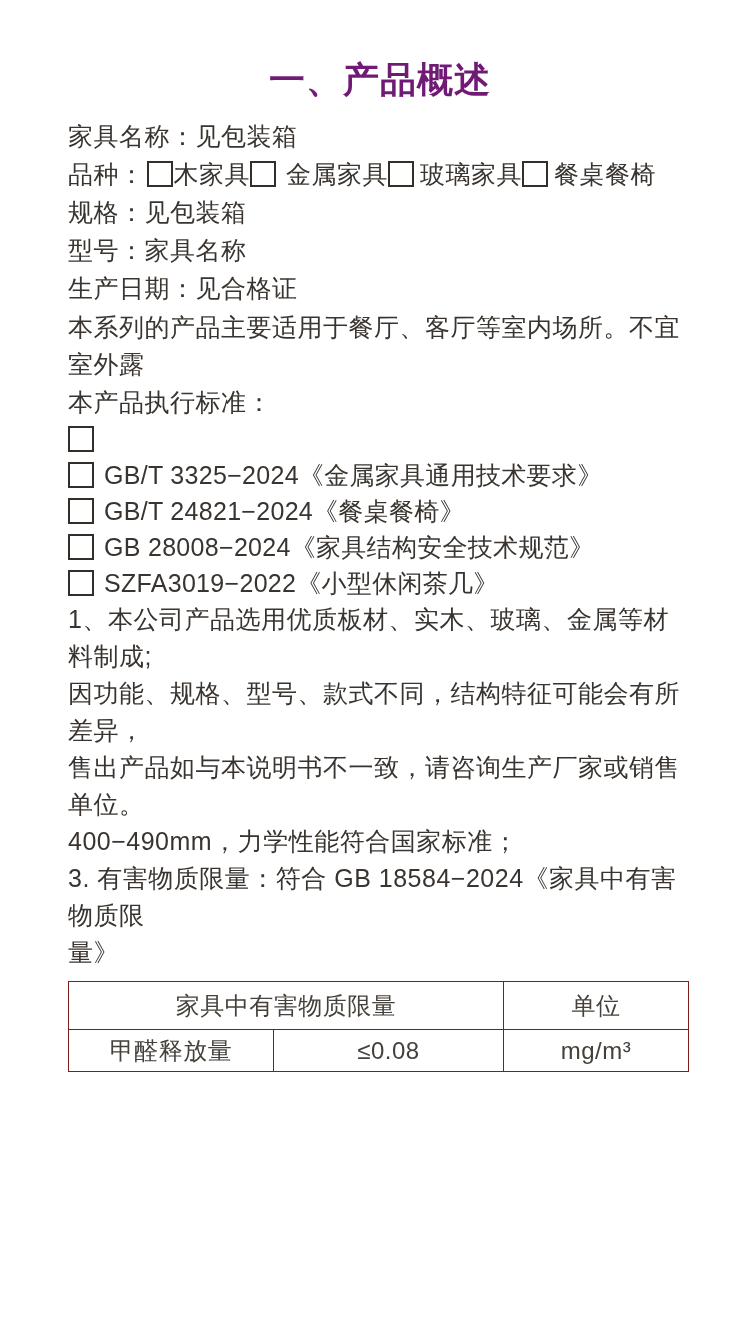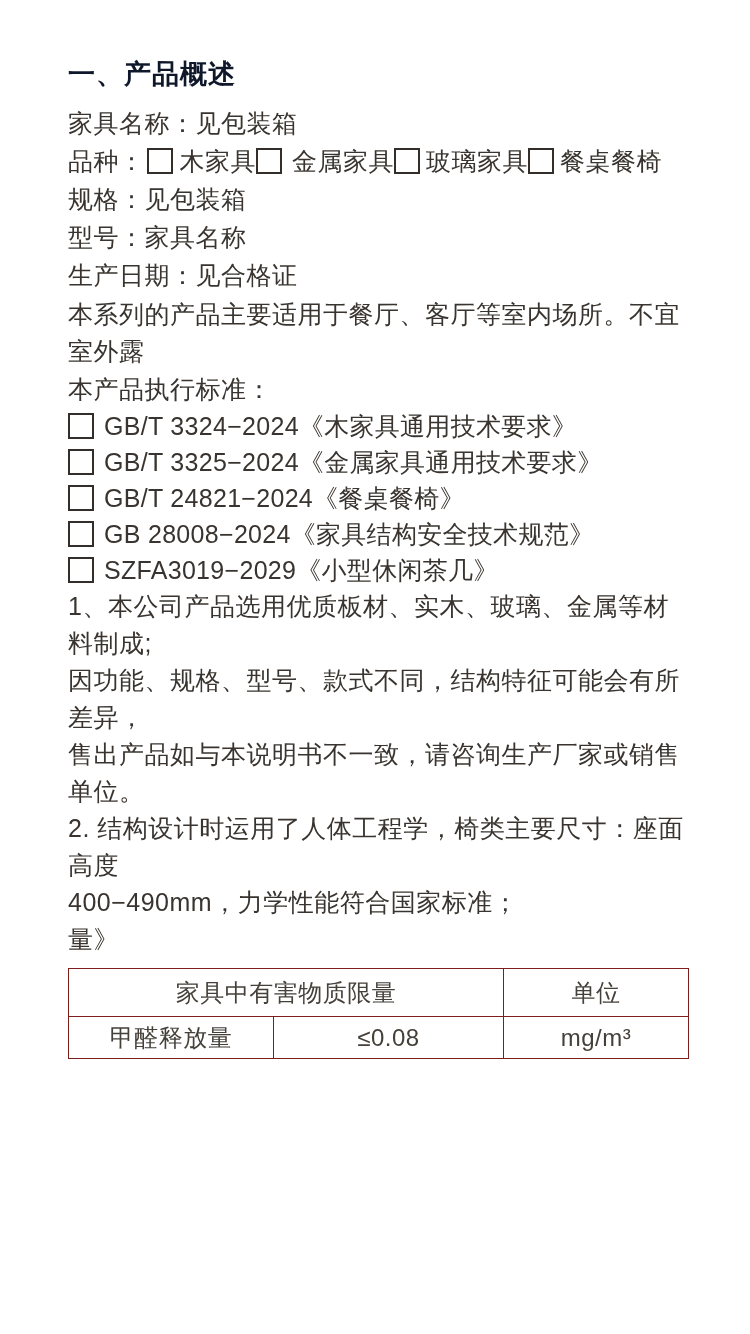--- a/index.html
+++ b/index.html
@@ -6,32 +6,32 @@
   html,body { background:#ffffff; }
   body {
     width:750px; height:1334px; overflow:hidden;
     font-family:"Liberation Sans", sans-serif;
     color:#39342f;
     -webkit-font-smoothing:antialiased;
   }
   .page { padding:56px 58px 0 68px; }
 
   h2.sec {
-    font-size:27px; font-weight:bold; color:#0f172a;
-    letter-spacing:1px; margin-bottom:12px;
+    font-size:36px; font-weight:bold; color:#701a75;
+    letter-spacing:1px; margin-bottom:12px;text-align:center;
   }
   .sec2 { margin-top:52px; }
 
   .fline { font-size:25px; line-height:38px; letter-spacing:0.5px; }
 
   .variety { display:flex; align-items:center; height:38px; white-space:nowrap; }
   .opt { display:inline-flex; align-items:center; }
   .opt .olabel { margin-left:6px; }
   .opt.first { margin-left:2px; }
-  .opt.first .olabel { margin-left:7px; }
+  .opt.first .olabel { margin-left:1px; }
   .opt.second .olabel { margin-left:10px; }
 
   .cb {
     width:26px; height:26px; flex:none;
     border:2px solid #332e2a; background:#ffffff; display:inline-block;
   }
 
   .para { margin-top:2px; }
   .note-line { font-size:25px; line-height:37px; letter-spacing:0.5px; }
 
@@ -86,45 +86,44 @@
     <div class="para">
       <div class="note-line">本系列的产品主要适用于餐厅、客厅等室内场所。不宜室外露</div>
     </div>
   </section>
 
   <section>
     <div class="fline">本产品执行标准：</div>
 
     <div class="std">
       <span class="cb"></span>
-      <span>GB/T 3324−2024《木家具通用技术要求》</span>
     </div>
     <div class="std">
       <span class="cb"></span>
       <span>GB/T 3325−2024《金属家具通用技术要求》</span>
     </div>
     <div class="std">
       <span class="cb"></span>
       <span>GB/T 24821−2024《餐桌餐椅》</span>
     </div>
     <div class="std">
       <span class="cb"></span>
       <span>GB 28008−2024《家具结构安全技术规范》</span>
     </div>
     <div class="std">
       <span class="cb"></span>
-      <span>SZFA3019−2029《小型休闲茶几》</span>
+      <span>SZFA3019−2022《小型休闲茶几》</span>
     </div>
 
     <div class="notes">
       <div class="note-line">1、本公司产品选用优质板材、实木、玻璃、金属等材料制成;</div>
       <div class="note-line">因功能、规格、型号、款式不同，结构特征可能会有所差异，</div>
       <div class="note-line">售出产品如与本说明书不一致，请咨询生产厂家或销售单位。</div>
-      <div class="note-line">2. 结构设计时运用了人体工程学，椅类主要尺寸：座面高度</div>
       <div class="note-line">400−490mm，力学性能符合国家标准；</div>
+      <div class="note-line">3. 有害物质限量：符合 GB 18584−2024《家具中有害物质限</div>
       <div class="note-line">量》</div>
     </div>
   </section>
 
   <table class="limits">
     <colgroup>
         <col style="width:205px">
         <col style="width:230px">
         <col style="width:185px">
       </colgroup>

